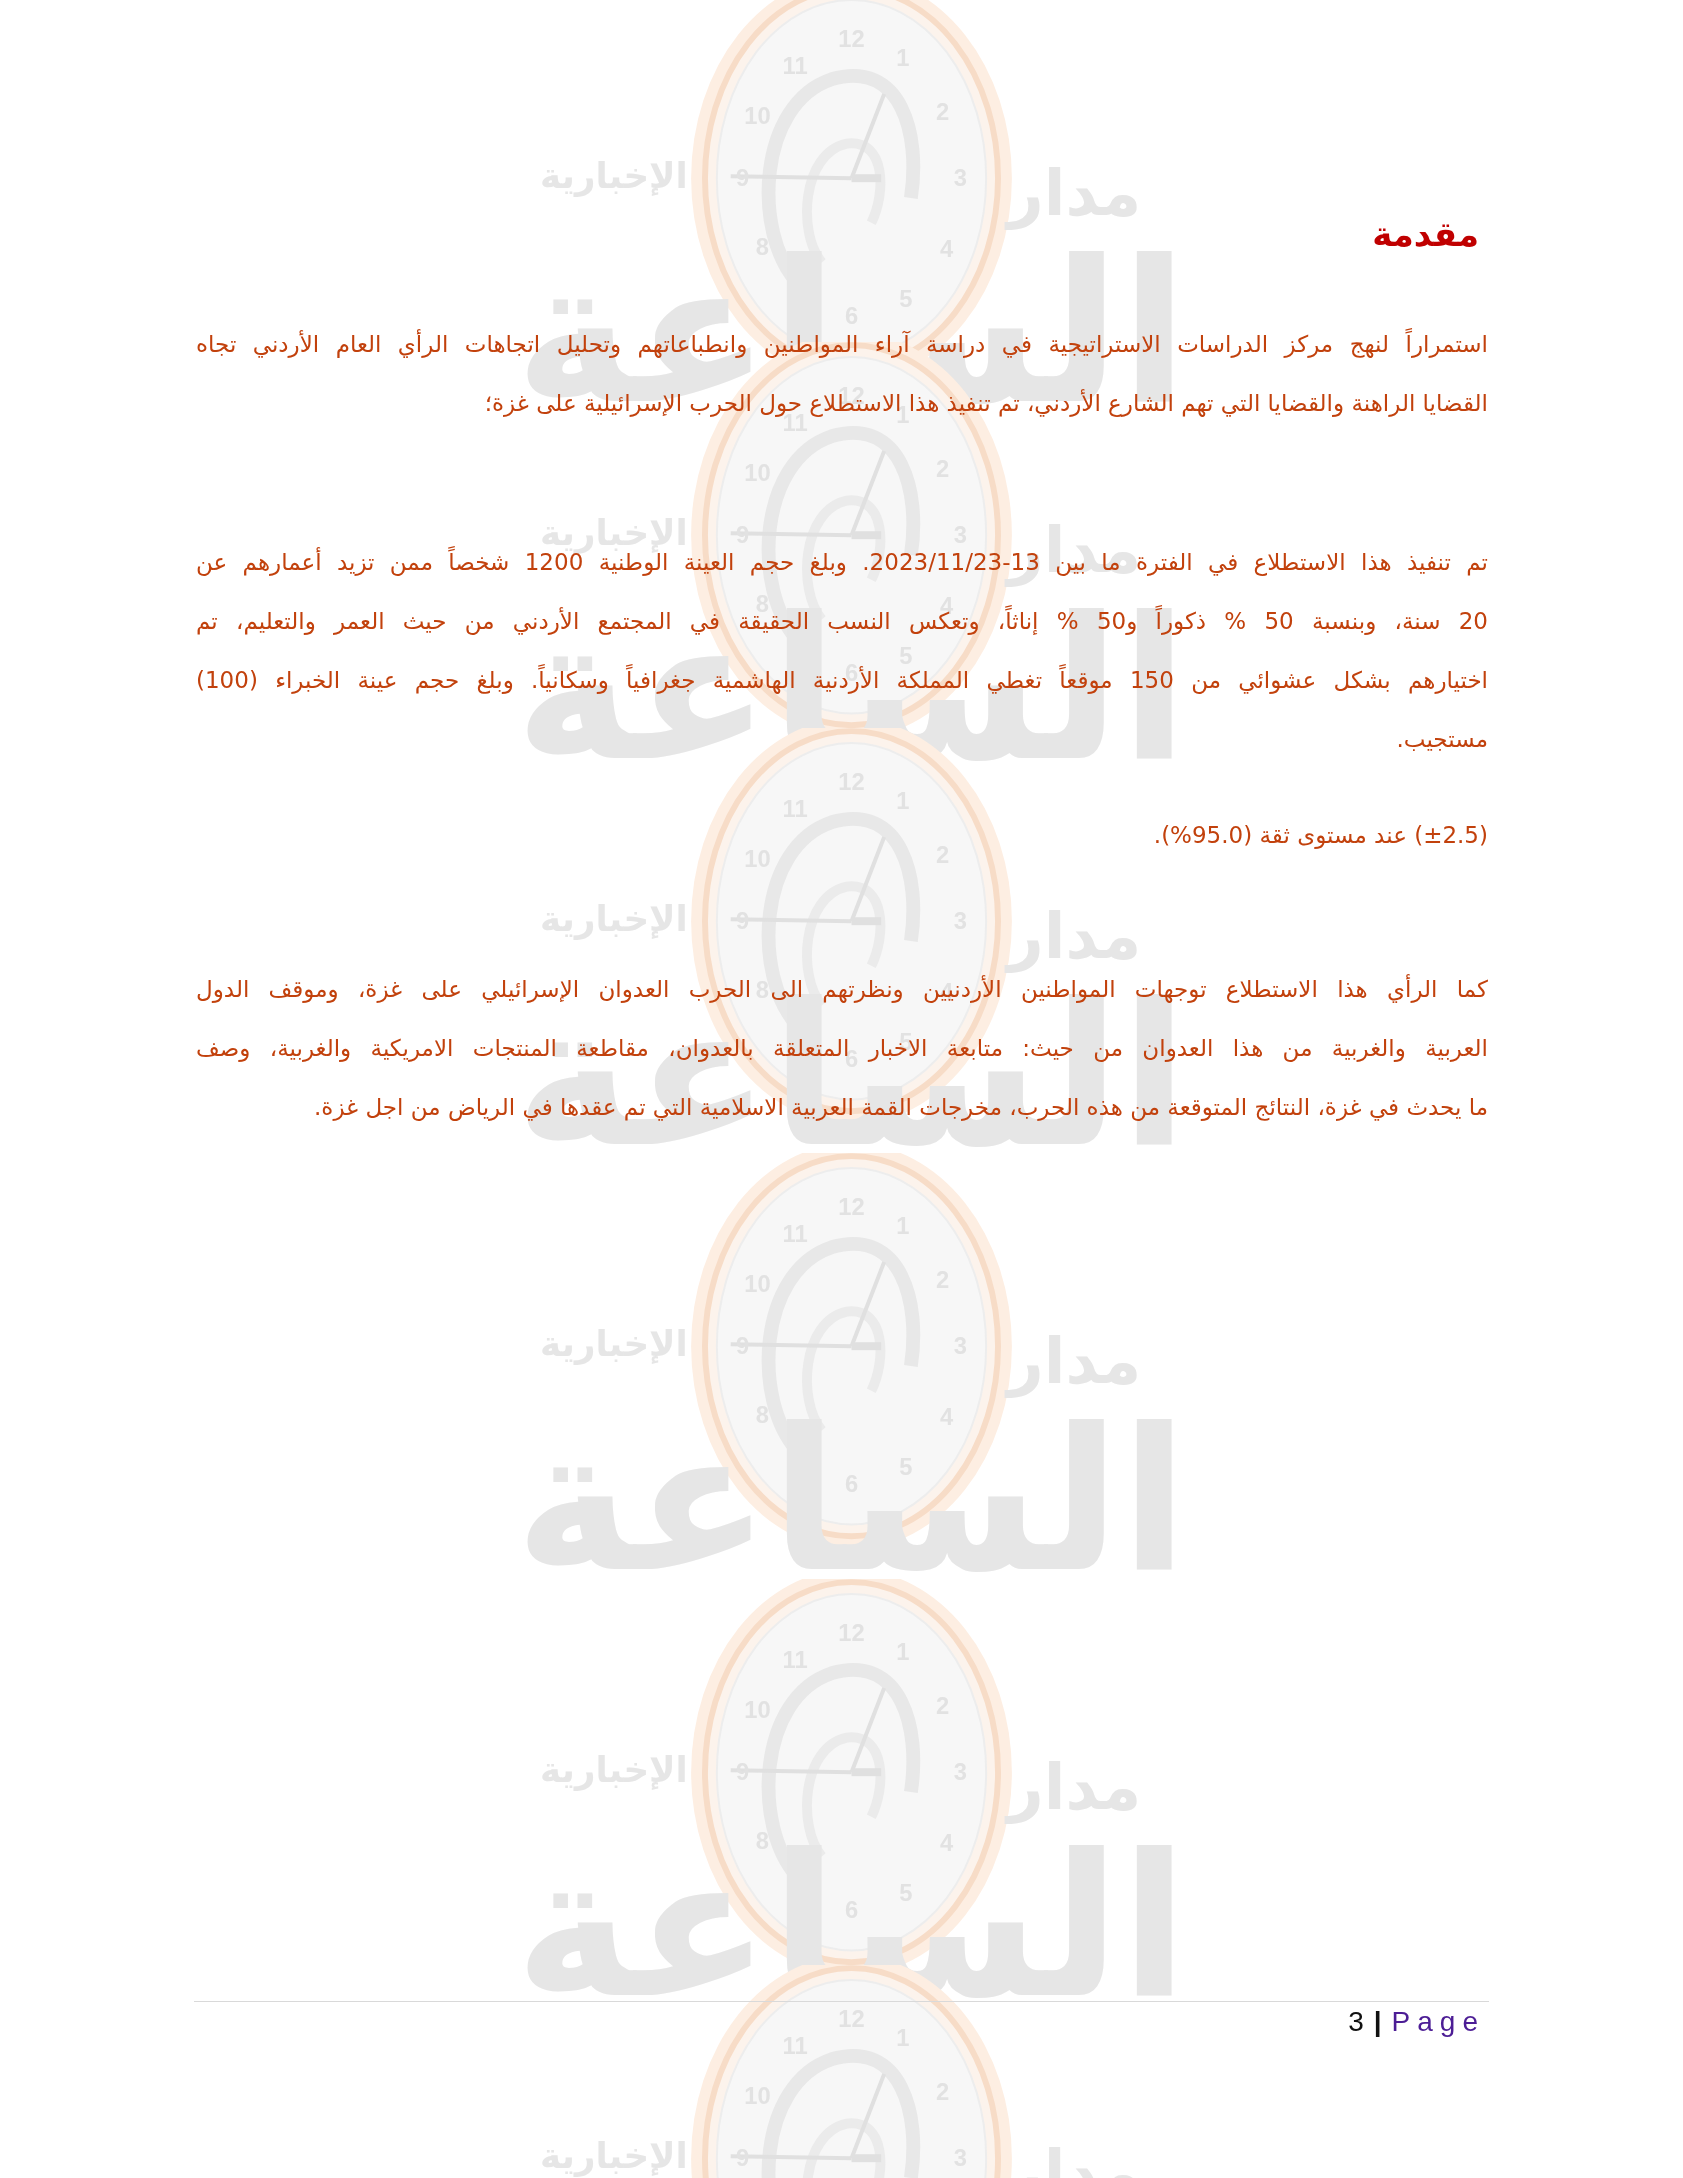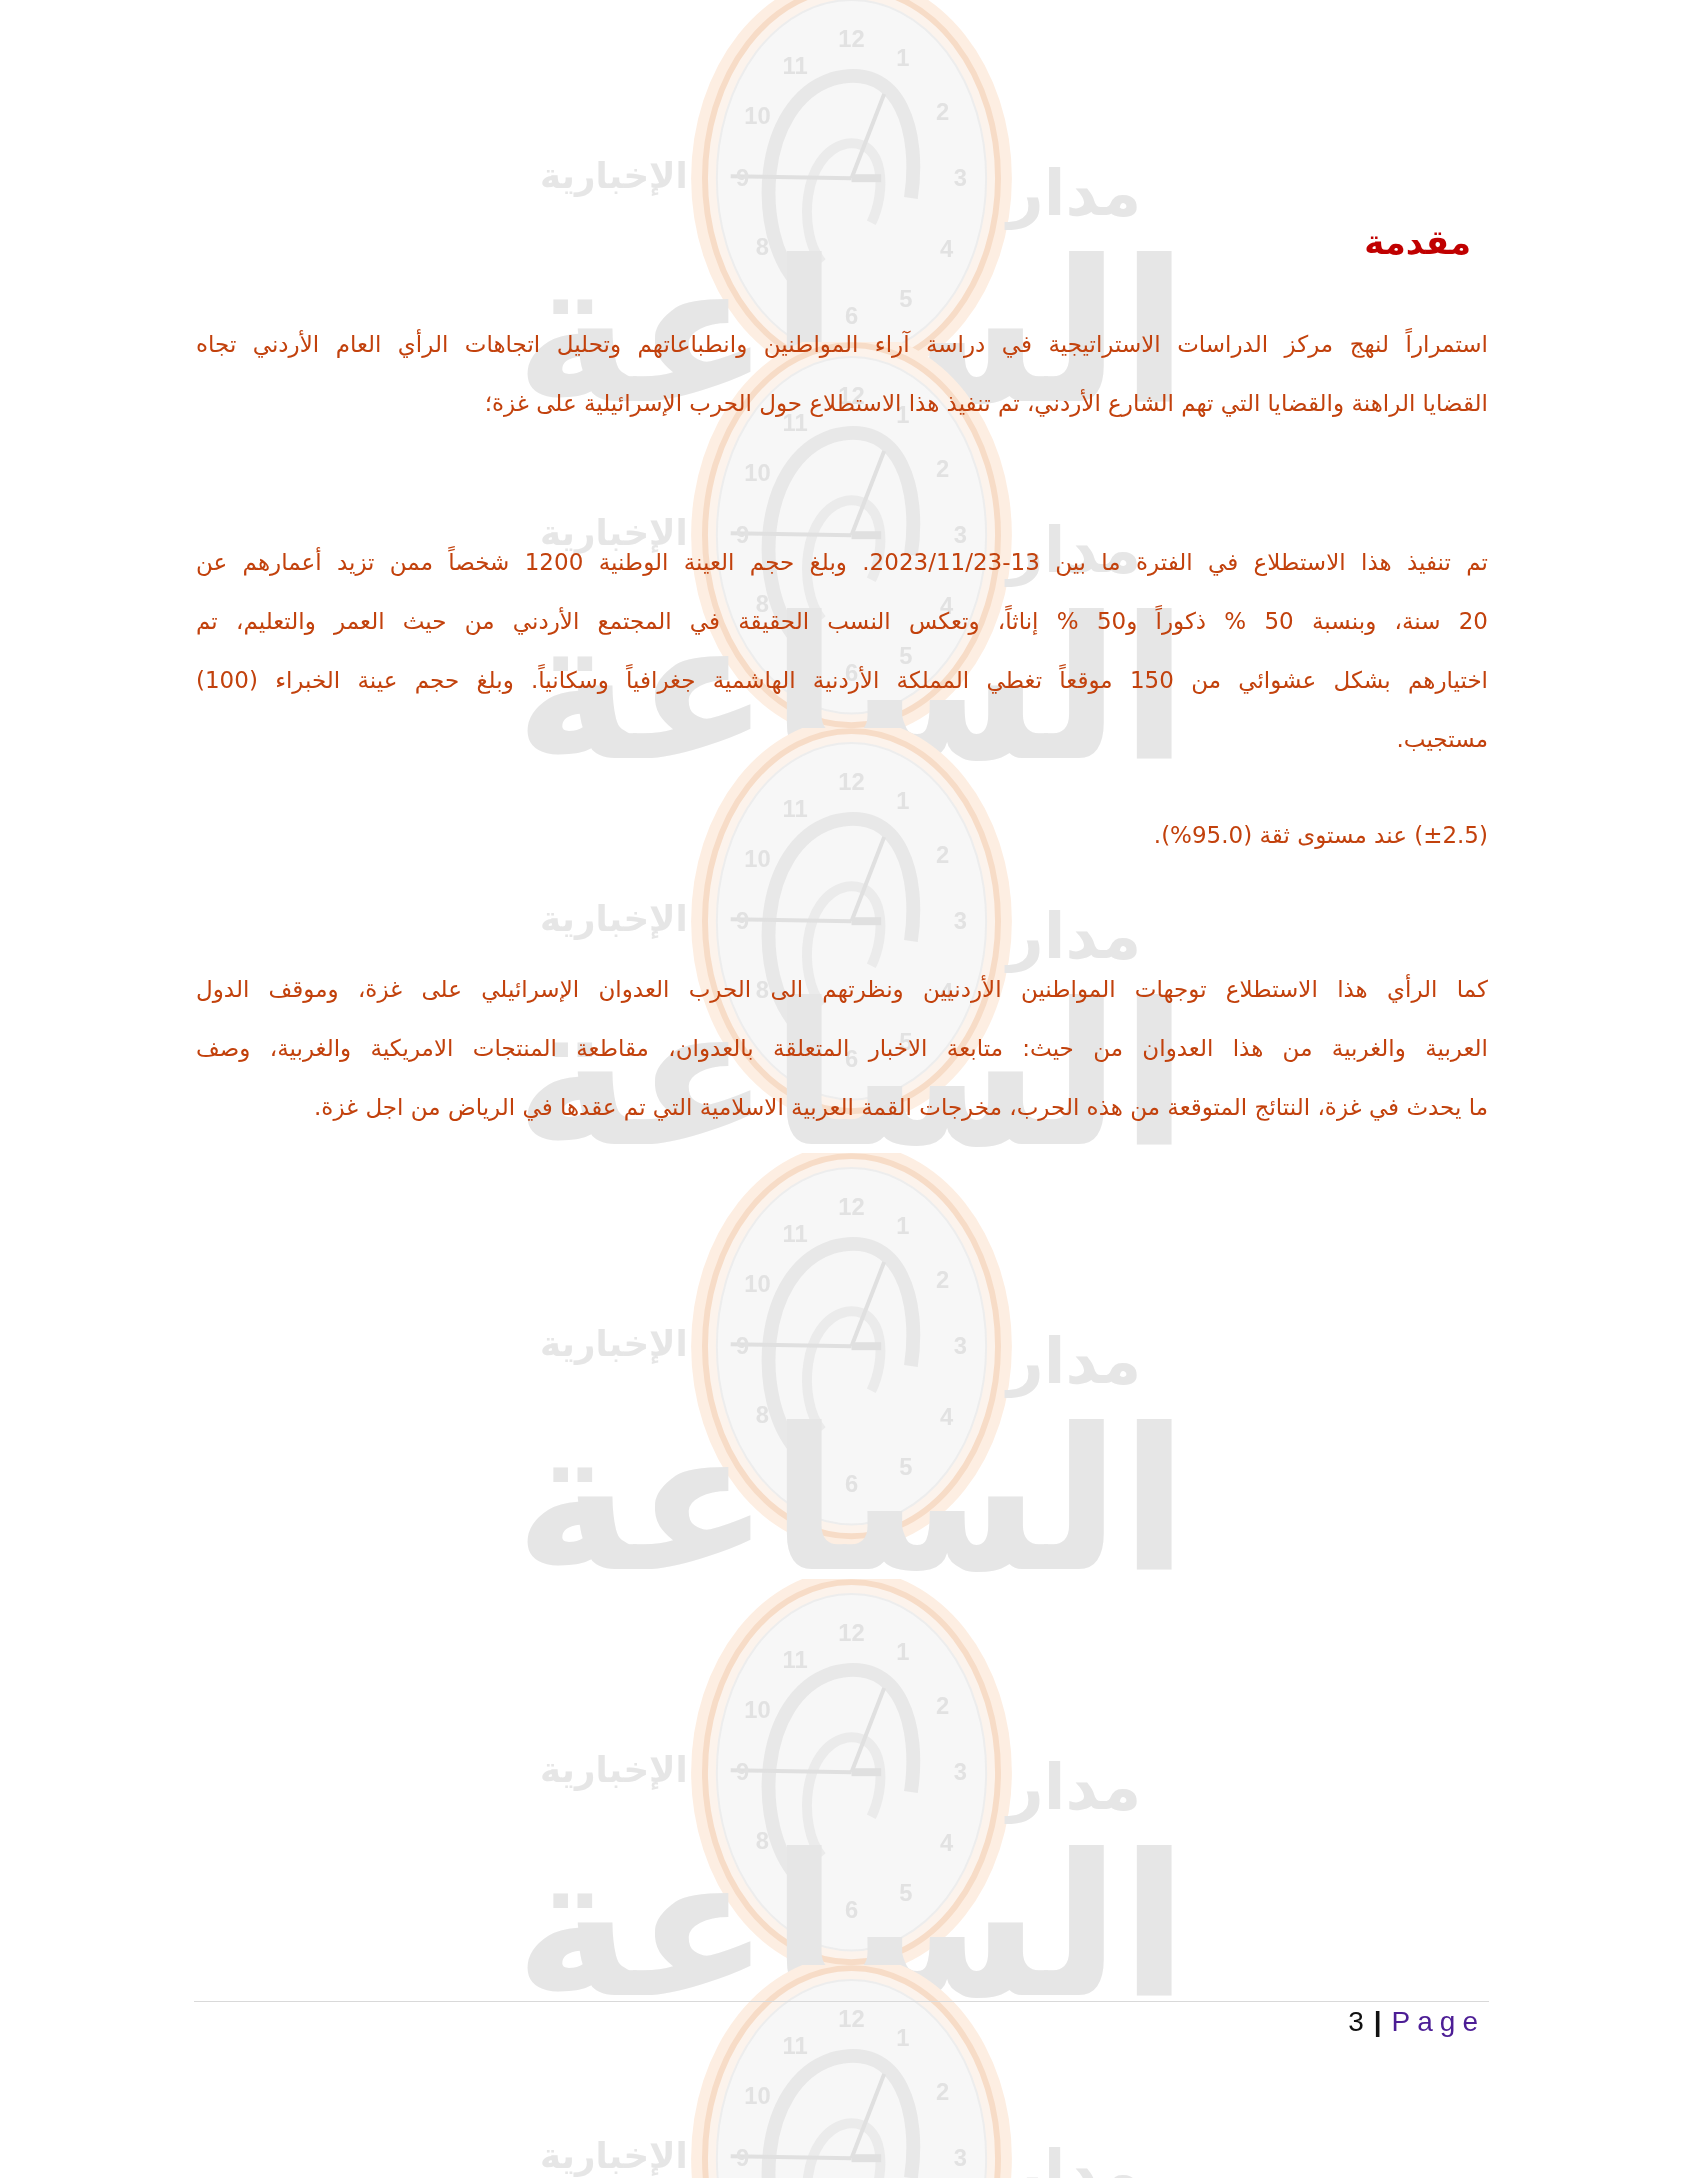--- a/index.html
+++ b/index.html
@@ -9,21 +9,21 @@
     }
     .watermark-layer { position: absolute; left: 0; top: 0; width: 1683px; height: 2178px; z-index: 0; pointer-events: none; }
     .wm { position: absolute; width: 693px; height: 426px; }
     .wm svg { width: 693px; height: 426px; display: block; }
 
     .page-content { position: absolute; left: 0; top: 0; width: 1683px; height: 2178px; z-index: 1; }
 
     .doc-heading {
       position: absolute; right: 196px; top: 206px;
       color: #c00000; font-weight: bold; font-size: 34px;
-      direction: rtl; text-align: right; margin: 16px;
+      direction: rtl; text-align: right; margin: 8px;
       font-family: "DejaVu Sans", sans-serif;
     }
     .para {
       position: absolute; left: 196px; width: 1292px;
       direction: rtl; text-align: justify; text-align-last: right;
       font-size: 23px; line-height: 59px; color: #c2410c; margin: 0;
       font-family: "DejaVu Sans", sans-serif;
     }
     .para .ln { display: block; white-space: nowrap; text-align: justify; text-align-last: justify; }
     .para .ln.last { text-align-last: right; }

